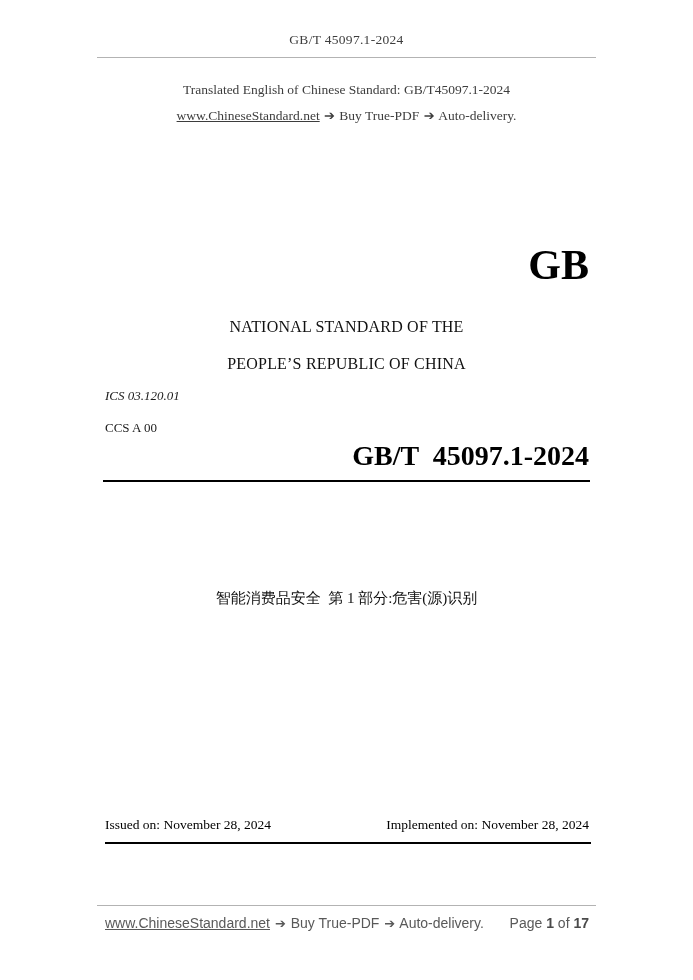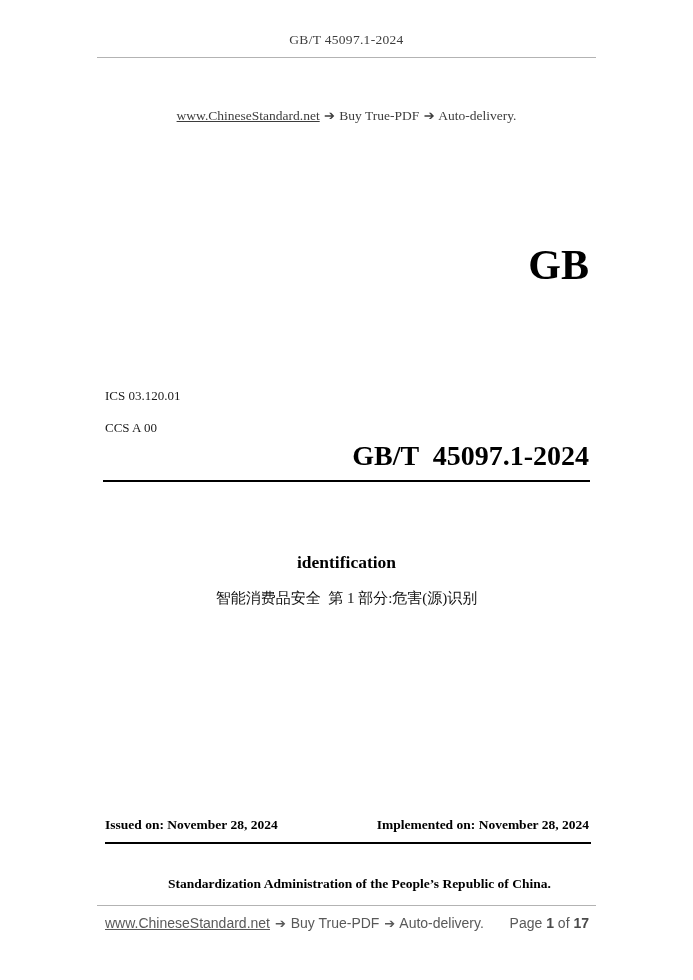--- a/index.html
+++ b/index.html
@@ -52,21 +52,21 @@
   
   .national-1 { top: 318px; }
   .national-2 { top: 355px; }
   .national-1, .national-2 {
     font-size: 16px;
     color: #111111;
     letter-spacing: 0.2px;
   }
 
   
-  .ics-line { top: 388px; left: 105px; font-size: 13px; }
+  .ics-line { top: 388px; left: 105px; font-size: 13px; font-style: italic; }
   .ccs-line { top: 420px; left: 105px; font-size: 13px; }
 
   
   .std-number {
     top: 441px;
     right: 104px;
     font-size: 28px;
     font-weight: bold;
     line-height: 1.1;
     white-space: pre;
@@ -88,21 +88,21 @@
     font-size: 15px;
     white-space: pre;
     color: #111111;
   }
 
   
   .issued-on { top: 817px; left: 105px; }
   .implemented-on { top: 817px; right: 104px; margin-left: 8px; }
   .issued-on, .implemented-on {
     font-size: 13.5px;
-    font-weight: bold;
+    font-weight: normal;
     color: #000000;
   }
   .rule-dates { top: 842px; left: 105px; width: 486px; }
   .issued-by-1 { top: 853px; left: 105px; }
   .issued-by-2 { top: 876px; left: 168px; }
   .issued-by-1, .issued-by-2 {
     font-size: 13.5px;
     font-weight: bold;
     color: #000000;
   }
@@ -132,49 +132,50 @@
 </style>
 </head>
 <body>
 
 <div class="page">
 
   <div class="abs centered doc-number">GB/T 45097.1-2024</div>
 
   <div class="abs rule rule-top"></div>
 
+  <div class="abs centered hdr-line translated-line">Translated English of Chinese Standard: GB/T45097.1-2024</div>
 
   <div class="abs centered hdr-line delivery-line">
     <span class="link">www.ChineseStandard.net</span>
     <span class="arrow">➔</span>
     <span>Buy True-PDF</span>
     <span class="arrow">➔</span>
     <span>Auto-delivery.</span>
   </div>
 
 
   <div class="abs gb-logo">GB</div>
 
+  <div class="abs centered national-1">NATIONAL STANDARD OF THE</div>
+  <div class="abs centered national-2">PEOPLE’S REPUBLIC OF CHINA</div>
 
   <div class="abs ics-line">ICS 03.120.01</div>
   <div class="abs ccs-line">CCS A 00</div>
 
   <div class="abs std-number">GB/T  45097.1-2024</div>
 
   <div class="abs rule-dark rule-std"></div>
 
-  <div class="abs centered title-en-2">identification</div>
   <div class="abs centered title-cn">智能消费品安全  第 1 部分:危害(源)识别</div>
 
   <div class="abs issued-on">Issued on: November 28, 2024</div>
   <div class="abs implemented-on">Implemented on: November 28, 2024</div>
 
   <div class="abs rule-dark rule-dates"></div>
 
-  <div class="abs issued-by-2">Standardization Administration of the People’s Republic of China.</div>
 
   <div class="abs rule rule-footer"></div>
 
   <div class="abs footer-line">
     <span class="footer-link">www.ChineseStandard.net</span>
     <span class="arrow">➔</span>
     <span>Buy True-PDF</span>
     <span class="arrow">➔</span>
     <span>Auto-delivery.</span>
   </div>

